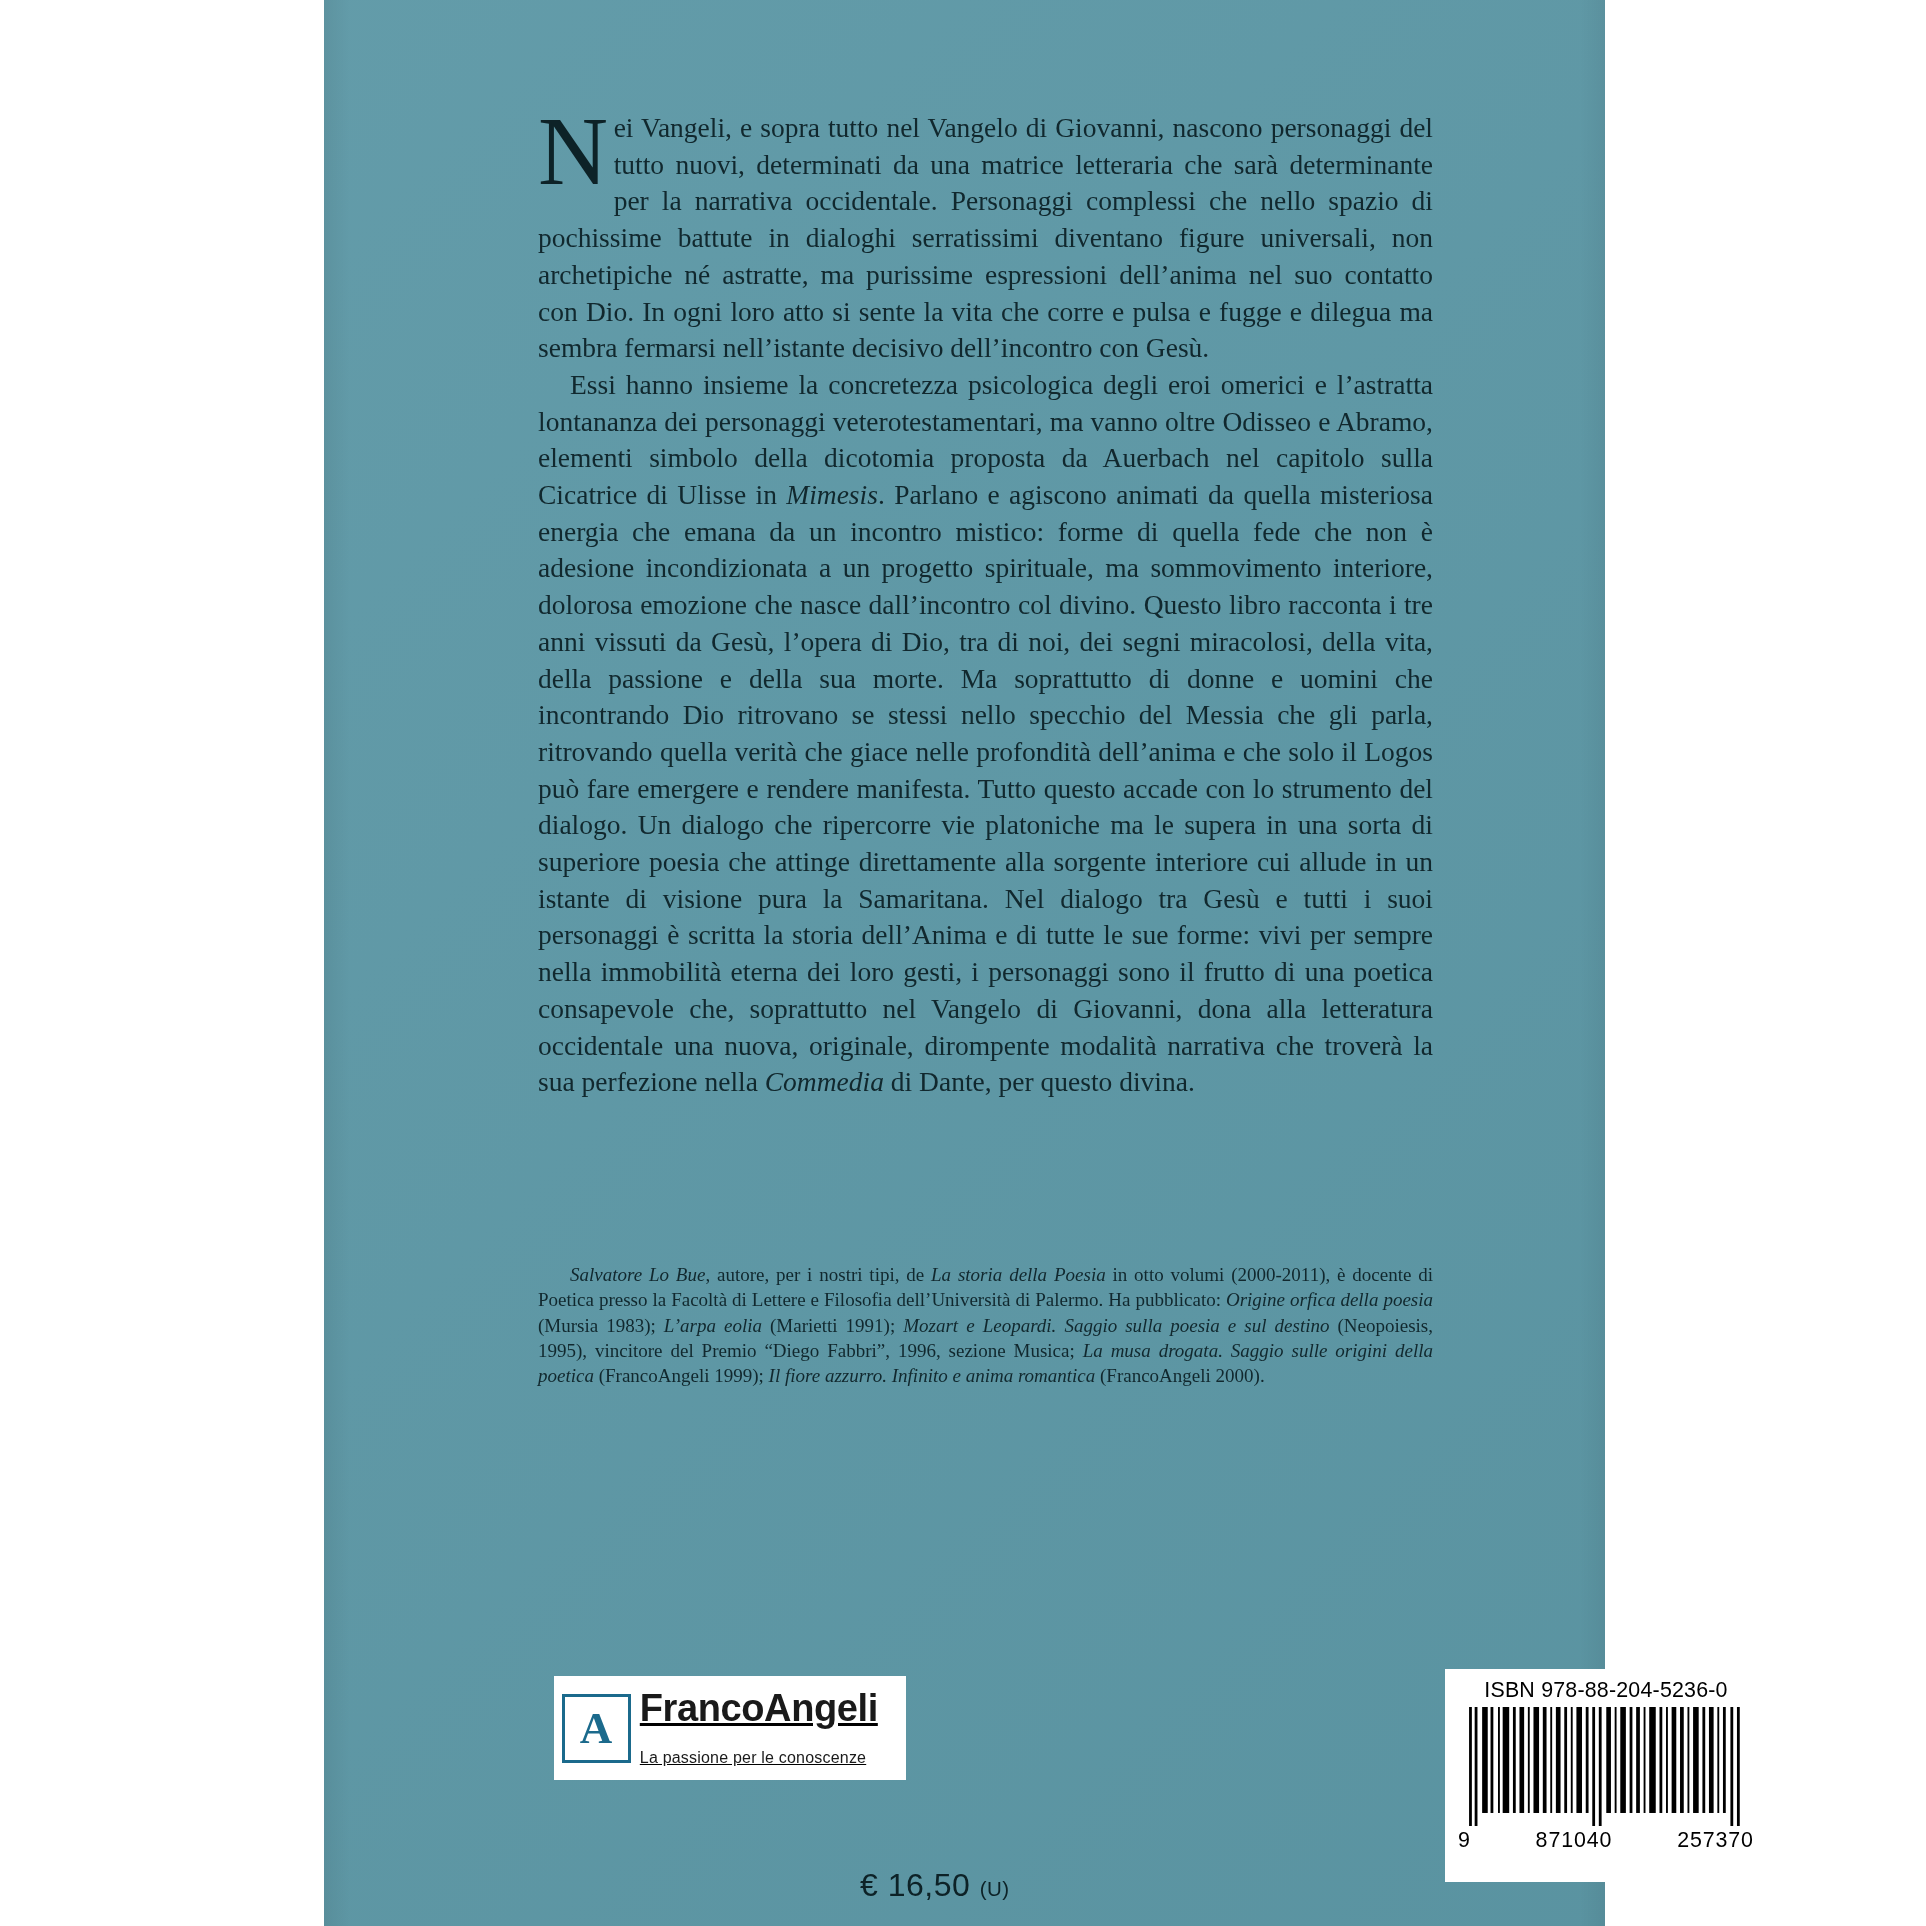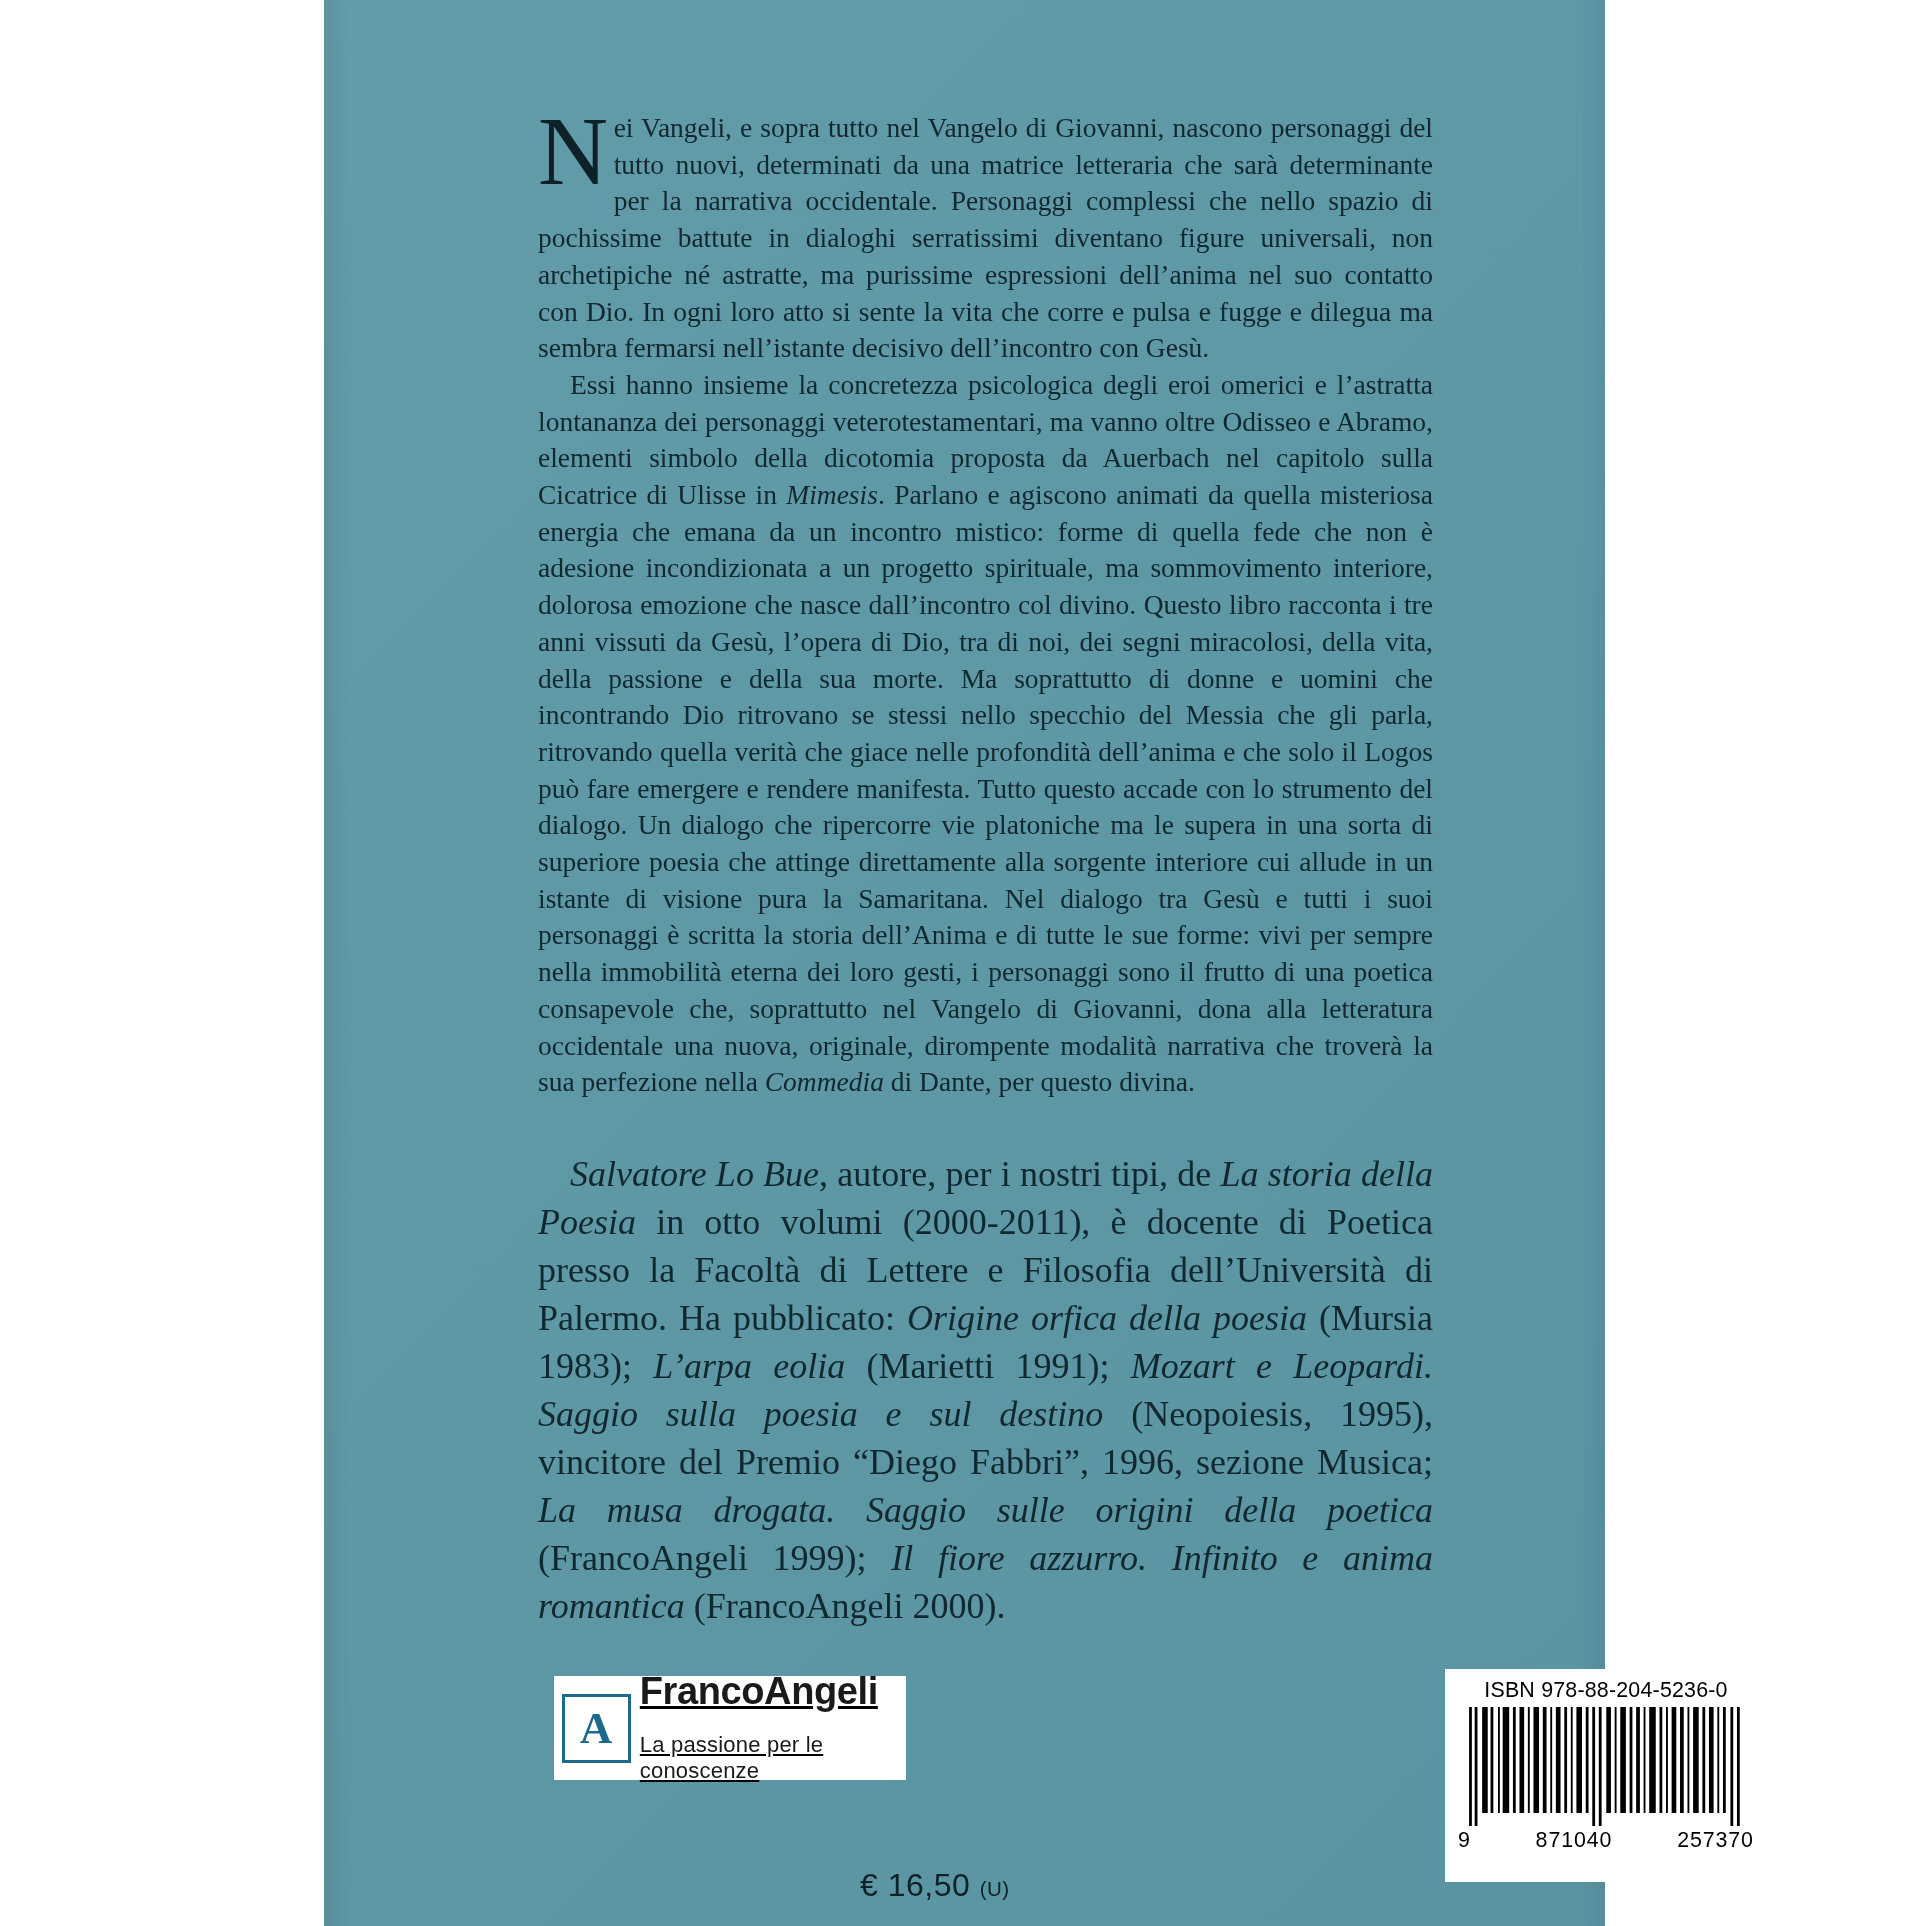--- a/index.html
+++ b/index.html
@@ -60,24 +60,24 @@
     float: left;
     font-size: 97px;
     line-height: 0.79;
     padding: 3.7px 5.6px 0 0;
     font-family: "Liberation Serif", serif;
     color: #0d2227;
   }
   .bio {
     position: absolute;
     left: 214px;
-    top: 1150px;
+    top: 1262px;
     width: 895px;
     color: #11282e;
-    font-size: 36px;
+    font-size: 19px;
     line-height: 1.335;
     text-align: justify;
   }
   .bio p {
     margin: 0;
     text-indent: 32px;
   }
   em, i { }
 
   
@@ -123,21 +123,21 @@
   #logo-name {
     font-family: "Liberation Sans", sans-serif;
     font-size: 38px;
     font-weight: 700;
     color: #1a1a1a;
     letter-spacing: -0.4px;
     line-height: 1.05;
   }
   #logo-tagline {
     font-family: "Liberation Sans", sans-serif;
-    font-size: 22px;
+    font-size: 16px;
     color: #1a1a1a;
     letter-spacing: 0.2px;
     margin-top: 20px;
   }
 
   
   #price {
     position: absolute;
     left: 536px;
     top: 1867px;

